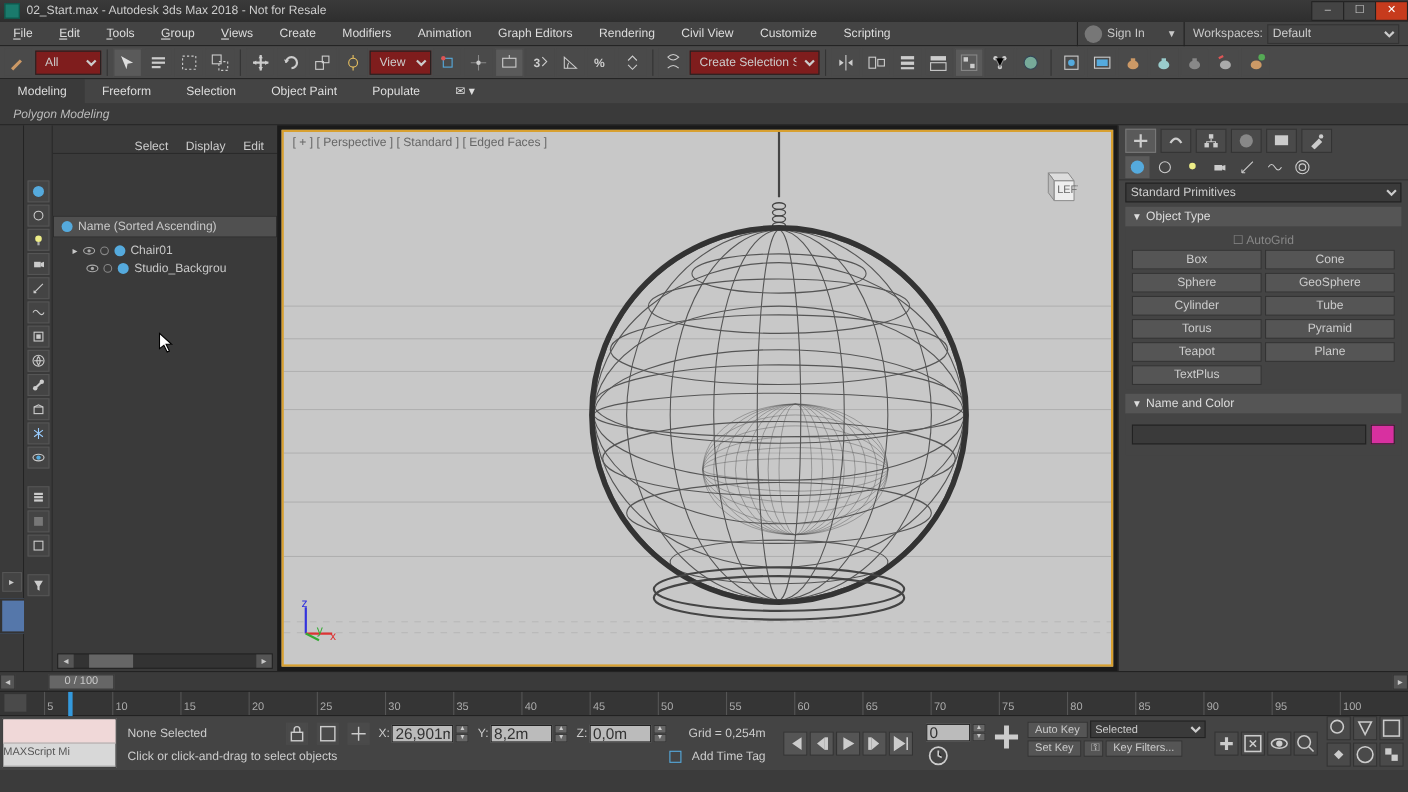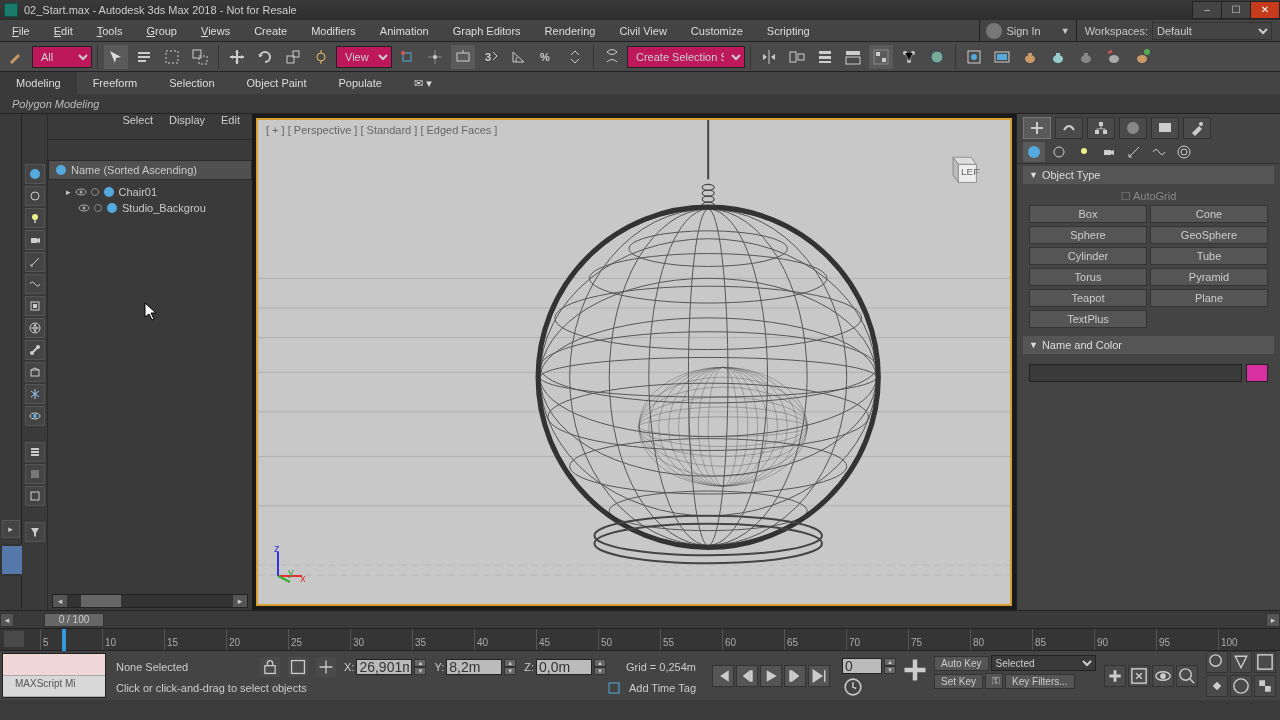--- a/index.html
+++ b/index.html
@@ -20,45 +20,45 @@
 .menubar .spacer { flex:1; }
 .signin { display:flex; align-items:center; padding:0 6px; border-left:1px solid #222; height:22px; }
 .signin .ava { width:16px; height:16px; border-radius:50%; background:#777; margin-right:4px; }
 .ws { padding:0 8px; border-left:1px solid #222; height:22px; display:flex; align-items:center; }
 .ws select, .signin select { background:#444; color:#ccc; border:1px solid #333; height:18px; }
 
 
 .maintb { height:30px; background:#4a4a4a; border-bottom:1px solid #222; display:flex; align-items:center; padding:0 4px; gap:2px; }
 .tbtn { width:26px; height:26px; background:#4a4a4a; border:1px solid #4a4a4a; display:flex; align-items:center; justify-content:center; position:relative;}
 .tbtn svg { width:18px; height:18px; }
-.tbsel { background:#be185d; border:1px solid #222; color:#ccc; height:22px; padding:0 4px; }
+.tbsel { background:#7f1d1d; border:1px solid #222; color:#ccc; height:22px; padding:0 4px; }
 .tsep { width:1px; height:24px; background:#333; margin:0 3px; }
 
 
 .ribbon { height:22px; background:#444; display:flex; align-items:center; }
 .ribbon .rtab { padding:0 16px; line-height:22px; color:#ddd; }
 .ribbon .rtab.active { background:#3a3a3a; }
 .ribbonsub { height:20px; background:#3a3a3a; padding-left:12px; line-height:20px; font-style:italic; color:#bbb; border-bottom:1px solid #222;}
 
 
 .mainlayout { display:flex; height:496px; }
 
 
 .leftpanel { width:230px; background:#3a3a3a; display:flex; }
 .lefticoncol { width:26px; background:#3a3a3a; padding-top:50px; display:flex; flex-direction:column; gap:2px; align-items:center; border-right:1px solid #2a2a2a;}
 .lefticoncol .libtn { width:20px; height:20px; border:1px solid #555; background:#444; display:flex; align-items:center; justify-content:center;}
 .lefticoncol .libtn svg { width:12px; height:12px; }
 .scenelist { flex:1; display:flex; flex-direction:column; }
-.sctabs { height:26px; display:flex; align-items:flex-start; justify-content:flex-end; gap:16px; padding-right:12px; border-bottom:1px solid #2a2a2a;}
+.sctabs { height:26px; display:flex; align-items:flex-end; justify-content:flex-end; gap:16px; padding-right:12px; border-bottom:1px solid #2a2a2a;}
 .sctabs span { color:#ccc; }
 .scbody { flex:1; background:#3a3a3a; padding:4px 2px; position:relative;}
 .scrow { display:flex; align-items:center; gap:4px; padding:2px 4px; }
 .scrow .eye { width:12px; height:12px; }
 .scrow .dot { width:8px; height:8px; border:1px solid #888; border-radius:50%; }
-.schdr { background:#505050; padding:3px 6px; border:1px solid #2a2a2a; display:flex; align-items:center; gap:4px;}
+.schdr { background:#505050; padding:3px 6px; border:1px solid #2a2a2a; display:flex; align-items:center; gap:4px;margin-top:36px;}
 .hscroll { position:absolute; bottom:2px; left:4px; right:4px; height:14px; background:#333; border:1px solid #222; display:flex;}
 .hscroll .ar { width:14px; background:#555; text-align:center; line-height:12px; font-size:9px;}
 .hscroll .thumb { width:40px; background:#666; margin-left:14px;}
 
 .leftflyout { width:22px; background:#3a3a3a; border-right:1px solid #222; display:flex; flex-direction:column; justify-content:flex-end; padding-bottom:30px;}
 .leftflyout .fbtn { width:18px; height:18px; background:#444; border:1px solid #555; margin:2px auto; text-align:center; line-height:16px; font-size:9px;}
 .leftswatch { width:32px; height:32px; background:#5577aa; border:2px solid #333; margin:4px auto; }
 
 
 .viewportwrap { flex:1; background:#1a1a1a; padding:4px; position:relative; }
@@ -94,21 +94,21 @@
 .slider { height:18px; background:#3a3a3a; display:flex; align-items:center; border-top:1px solid #222;}
 .slider .sar { width:14px; height:14px; background:#555; border:1px solid #333; text-align:center; line-height:12px; font-size:9px;}
 .slider .sknob { width:60px; height:14px; background:#666; border:1px solid #333; text-align:center; line-height:12px; font-size:10px; margin-left:30px;}
 .timeruler { height:22px; background:#353535; position:relative; border-top:1px solid #222;}
 .timeruler .marker { position:absolute; top:0; left:62px; width:4px; height:22px; background:#3399dd;}
 .ticks { position:absolute; inset:0; display:flex; padding-left:40px;}
 .tick { flex:1; border-left:1px solid #555; color:#aaa; font-size:10px; padding-left:2px; padding-top:8px;}
 
 .bottombar { height:50px; background:#444; display:flex; border-top:1px solid #222;}
 .script { width:104px; background:#d8d8d8; border:1px solid #222; margin:2px; display:flex; flex-direction:column;}
-.script .sline { flex:1; border-bottom:1px solid #aaa; padding:2px 12px; color:#555; font-size:10px;}
+.script .sline { flex:1; border-bottom:1px solid #aaa; padding:2px 0; color:#555; font-size:10px;}
 .statusmid { flex:1; display:flex; flex-direction:column; justify-content:center; padding:0 8px; gap:4px;}
 .statusmid .srow { display:flex; align-items:center; gap:8px; color:#ccc;}
 .coord { display:flex; align-items:center; gap:2px;}
 .coord input { width:56px; background:#bbb; border:1px solid #222; color:#333; height:16px; padding:0 2px; font-size:14px;}
 .coord .sp { width:12px; display:flex; flex-direction:column;}
 .coord .sp div { height:8px; background:#666; border:1px solid #333; font-size:7px; line-height:6px; text-align:center;}
 .playctrl { display:flex; align-items:center; gap:2px; padding:0 8px;}
 .playctrl .pb { width:22px; height:22px; background:#555; border:1px solid #333; display:flex; align-items:center; justify-content:center;}
 .keypanel { width:170px; padding:4px; display:flex; flex-direction:column; gap:2px;}
 .keypanel .krow { display:flex; gap:2px; align-items:center;}
@@ -669,20 +669,21 @@
             <path d="M1 7 Q4 2 7 7 Q10 12 13 7" fill="none" stroke="#ccc"></path>
           </svg>
         </div>
       <div class="ct2">
           <svg width="14" height="14">
             <circle cx="7" cy="7" r="3" fill="none" stroke="#ccc"></circle>
             <circle cx="7" cy="7" r="6" fill="none" stroke="#ccc"></circle>
           </svg>
         </div>
     </div>
+    <div class="rollup-dd"><select><option>Standard Primitives</option></select></div>
     <div class="rollup">
       <div class="rollhdr">
           <span class="tri">▼</span>
           <span>Object Type</span>
         </div>
       <div class="rollbody">
         <div class="autogrid">☐ <span>AutoGrid</span></div>
         <div class="btnGrid">
           <div class="objbtn">Box</div>
           <div class="objbtn">Cone</div>

